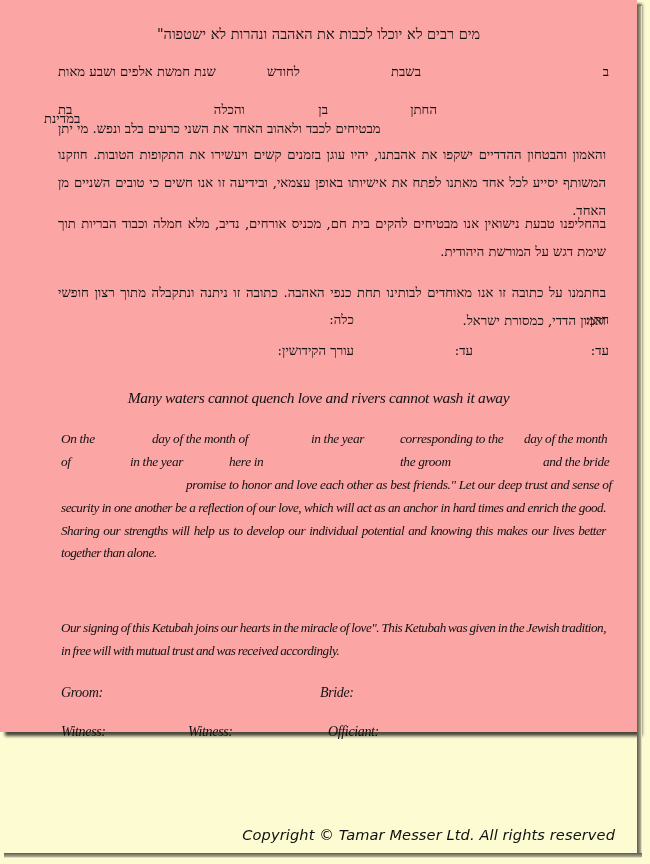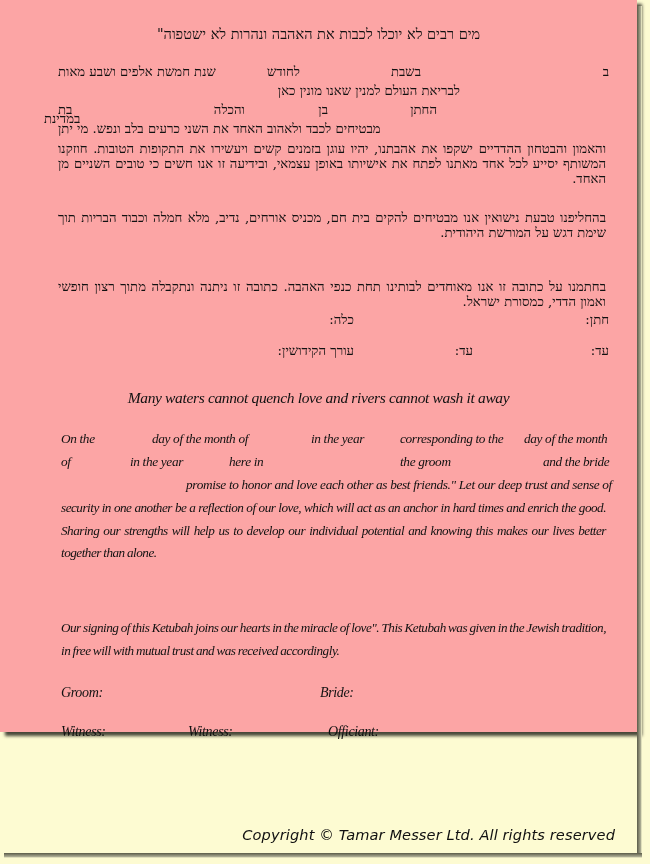--- a/index.html
+++ b/index.html
@@ -54,21 +54,21 @@
     top: 26px;
     text-align: center;
     font-size: 14.5px;
     direction: rtl;
     position: absolute;
     font-family: "DejaVu Serif", serif;
   }
   .he-block {
     left: 58px;
     width: 548px;
-    line-height: 15px;
+    line-height: 28px;
     text-align: justify;
   }
   .he-row {
     position: absolute;
     direction: rtl;
     font-family: "DejaVu Serif", serif;
     font-size: 13.2px;
     white-space: nowrap;
   }
 
@@ -122,21 +122,20 @@
 
 <div class="sheet">
 
   <div class="he-title">מים רבים לא יוכלו לכבות את האהבה ונהרות לא ישטפוה"</div>
 
   <span class="he-row" style="right:28px; top:64px;">ב</span>
   <span class="he-row" style="right:216px; top:64px;">בשבת</span>
   <span class="he-row" style="right:337px; top:64px;">לחודש</span>
   <span class="he-row" style="left:58px; top:64px;">שנת חמשת אלפים ושבע מאות</span>
 
-  <span class="he-row" style="right:177px; top:83px;">לבריאת העולם למנין שאנו מונין כאן</span>
   <span class="he-row" style="left:44px; top:83px;margin-top:28px;">במדינת</span>
 
   <span class="he-row" style="right:200px; top:102px;text-align:center;">החתן</span>
   <span class="he-row" style="right:309px; top:102px;">בן</span>
   <span class="he-row" style="right:392px; top:102px;">והכלה</span>
   <span class="he-row" style="left:58px; top:102px;">בת</span>
 
   <span class="he-row" style="left:58px; top:121px;">מבטיחים לכבד ולאהוב האחד את השני כרעים בלב ונפש. מי יתן</span>
   <div class="he he-block" style="top:141px;">והאמון והבטחון ההדדיים ישקפו את אהבתנו, יהיו עוגן בזמנים קשים ויעשירו את התקופות הטובות. חוזקנו המשותף יסייע לכל אחד מאתנו לפתח את אישיותו באופן עצמאי, ובידיעה זו אנו חשים כי טובים השניים מן האחד.</div>
 

